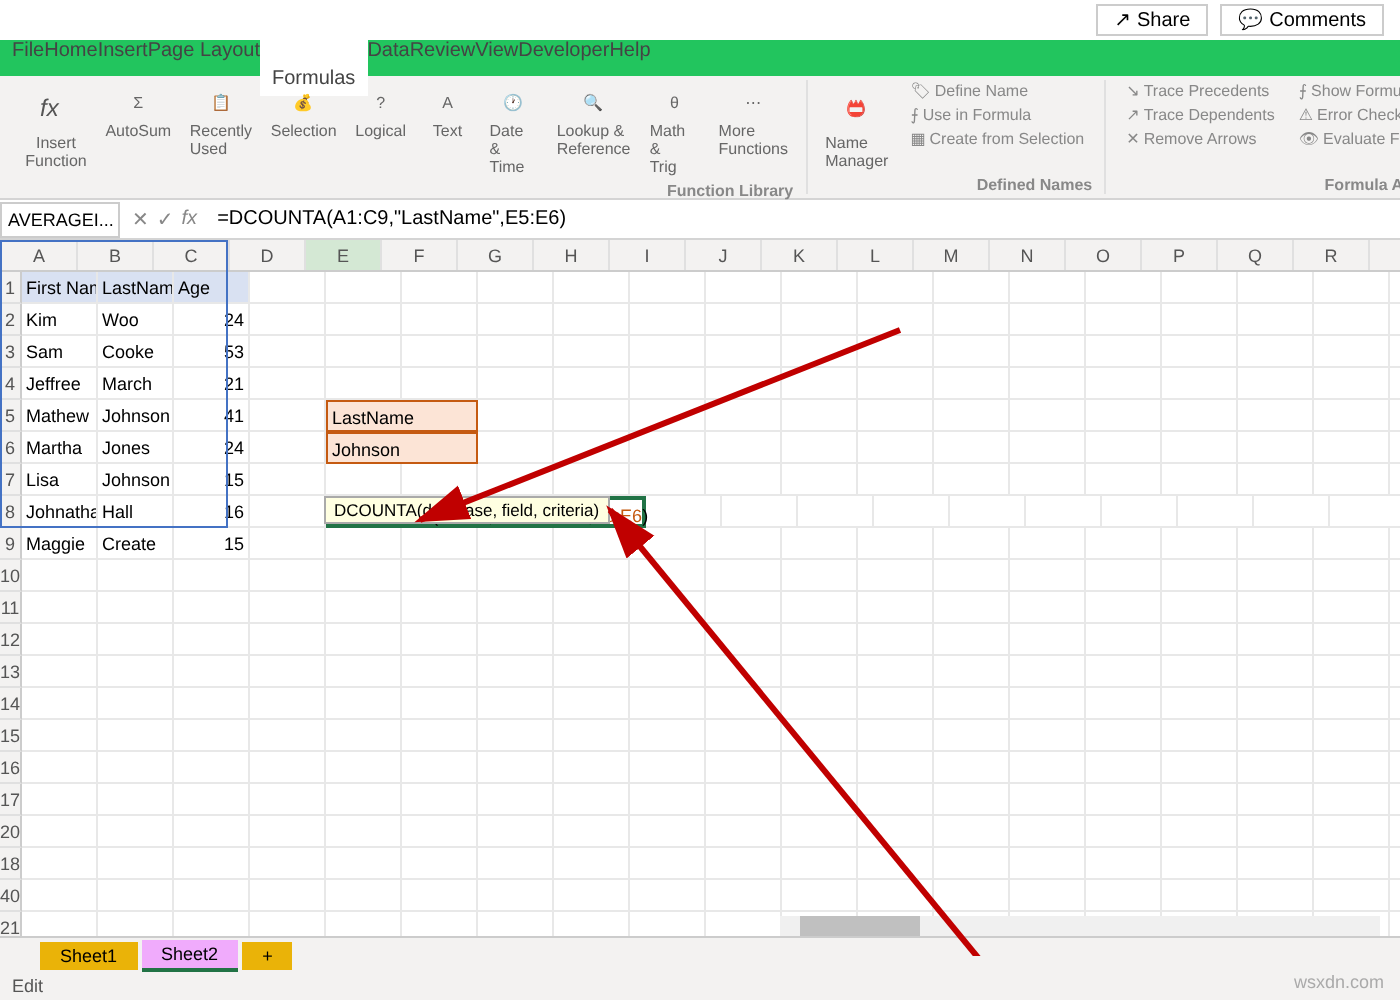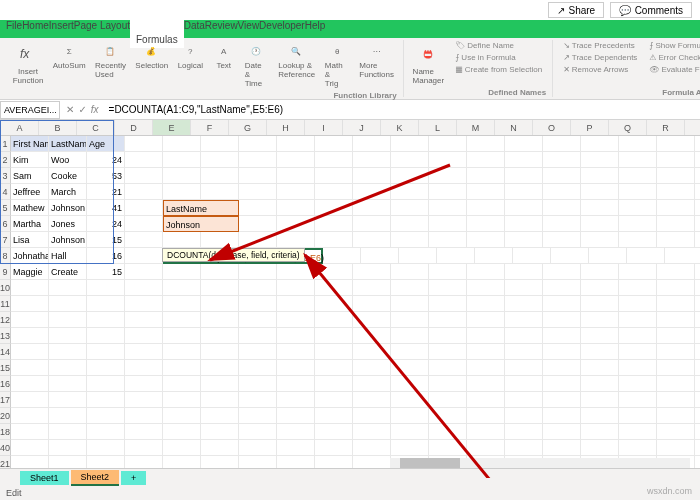--- a/index.html
+++ b/index.html
@@ -42,22 +42,22 @@
 .cell.crit { background: #fce4d6; border: 1px solid #c55a11; }
 .cell.editing { background: #fff; border: 2px solid #217346; overflow: visible; position: relative; z-index: 5; }
 .cell.wide { width: 76px; }
 .data-border { position: absolute; top: 0; left: 0; width: 114px; height: 144px; border: 1px solid #4472c4; pointer-events: none; z-index: 3; }
 .tooltip { position: absolute; top: 128px; left: 162px; background: #ffffe1; border: 1px solid #aaa; font-size: 8.5px; padding: 1px 4px; z-index: 6; }
 .editing-content { position: absolute; white-space: nowrap; }
 .arrow { position: absolute; z-index: 10; }
 .arrow1 { top: 40px; left: 200px; }
 .arrow2 { top: 130px; left: 300px; }
 .sheet-tabs { position: absolute; bottom: 14px; left: 0; right: 0; height: 18px; background: #f3f2f1; border-top: 1px solid #ccc; display: flex; align-items: center; padding: 0 20px; gap: 2px; font-size: 9px; }
-.sheet-tab { padding: 2px 10px; background: #5eead4; cursor: pointer; }
-.sheet-tab.active { background: #fdba74; border-bottom: 2px solid #217346; }
+.sheet-tab { padding: 2px 10px; background: #eab308; cursor: pointer; }
+.sheet-tab.active { background: #f0abfc; border-bottom: 2px solid #217346; }
 .status-bar { position: absolute; bottom: 0; left: 0; right: 0; height: 14px; background: #f3f2f1; font-size: 9px; padding: 0 6px; line-height: 14px; color: #555; }
 .scroll-h { position: absolute; bottom: 32px; right: 10px; width: 300px; height: 10px; background: #f0f0f0; }
 .scroll-thumb { position: absolute; left: 10px; width: 60px; height: 10px; background: #c0c0c0; }
 .watermark { position: absolute; bottom: 4px; right: 8px; font-size: 9px; color: #aaa; }
 </style>
 </head>
 <body>
 
 <div class="titlebar">
   <div class="btn share">

